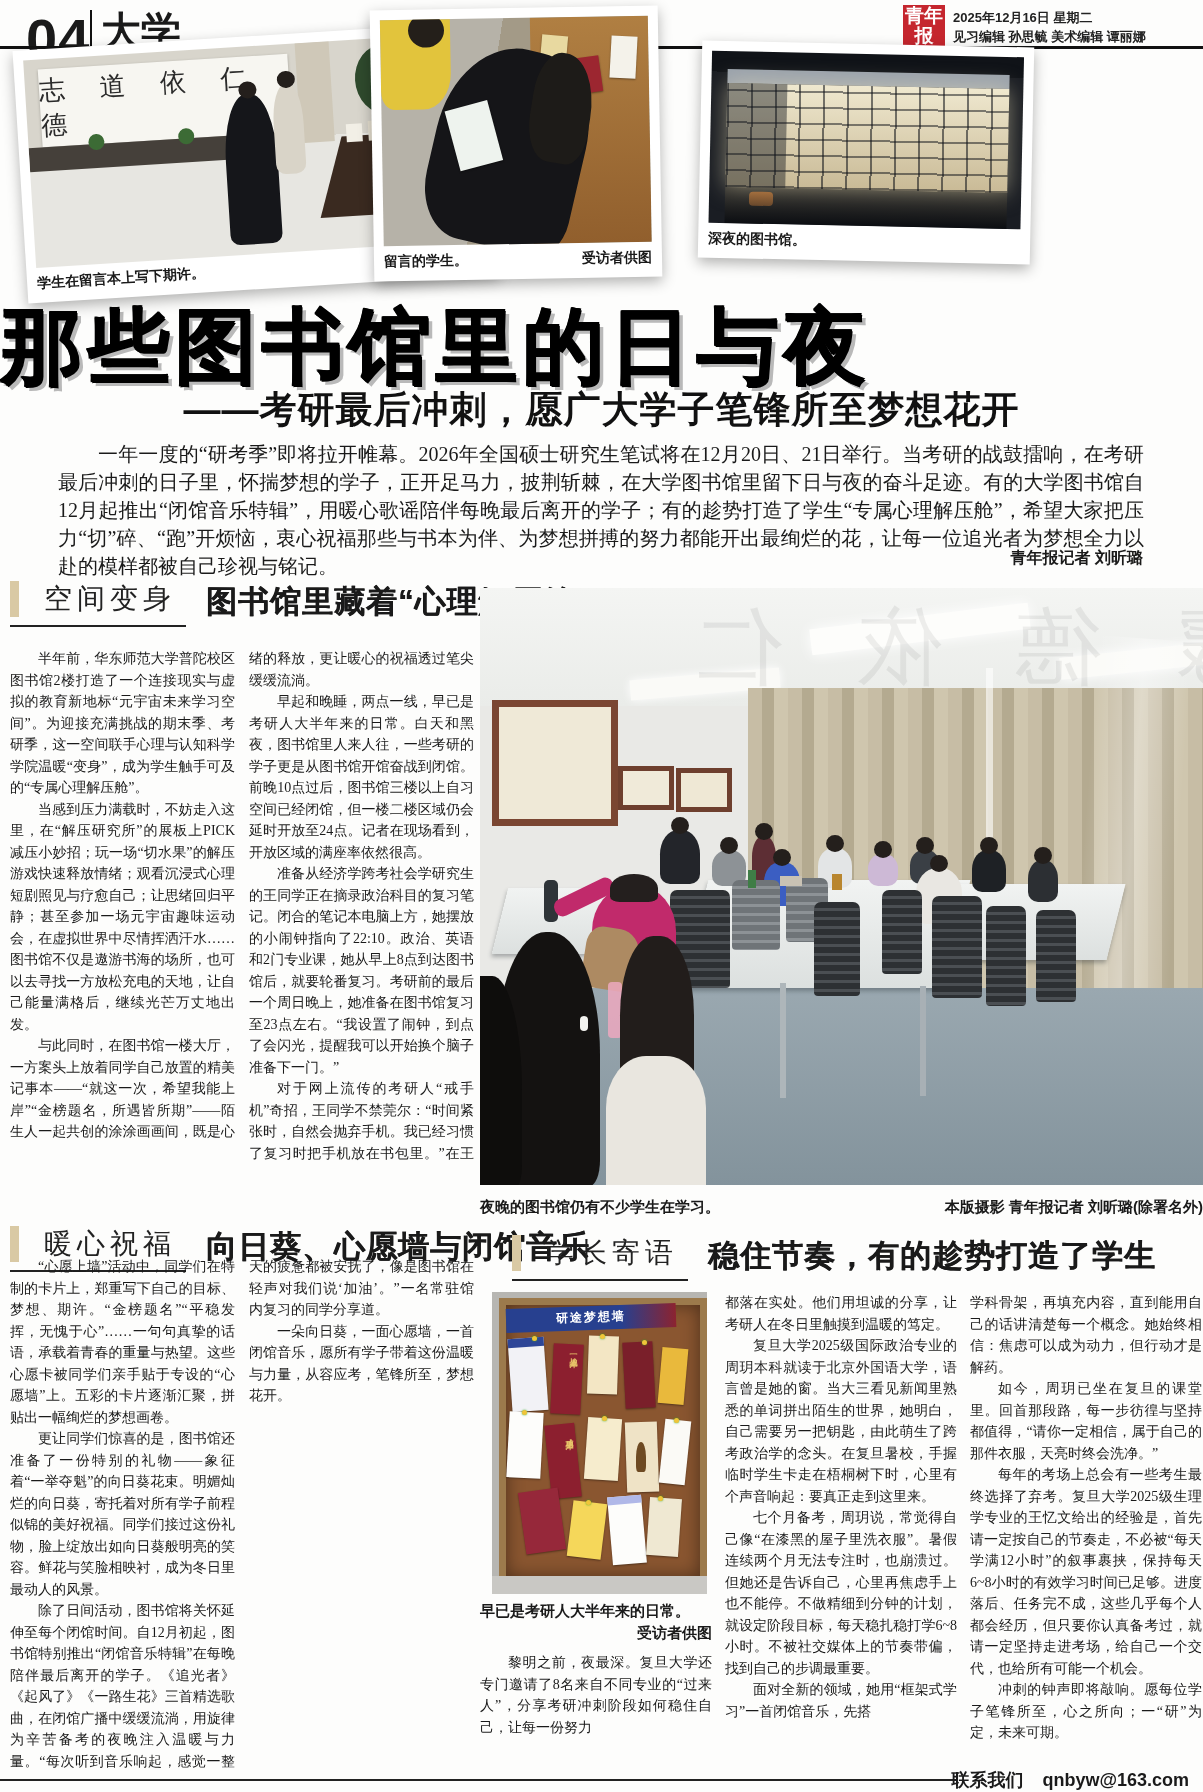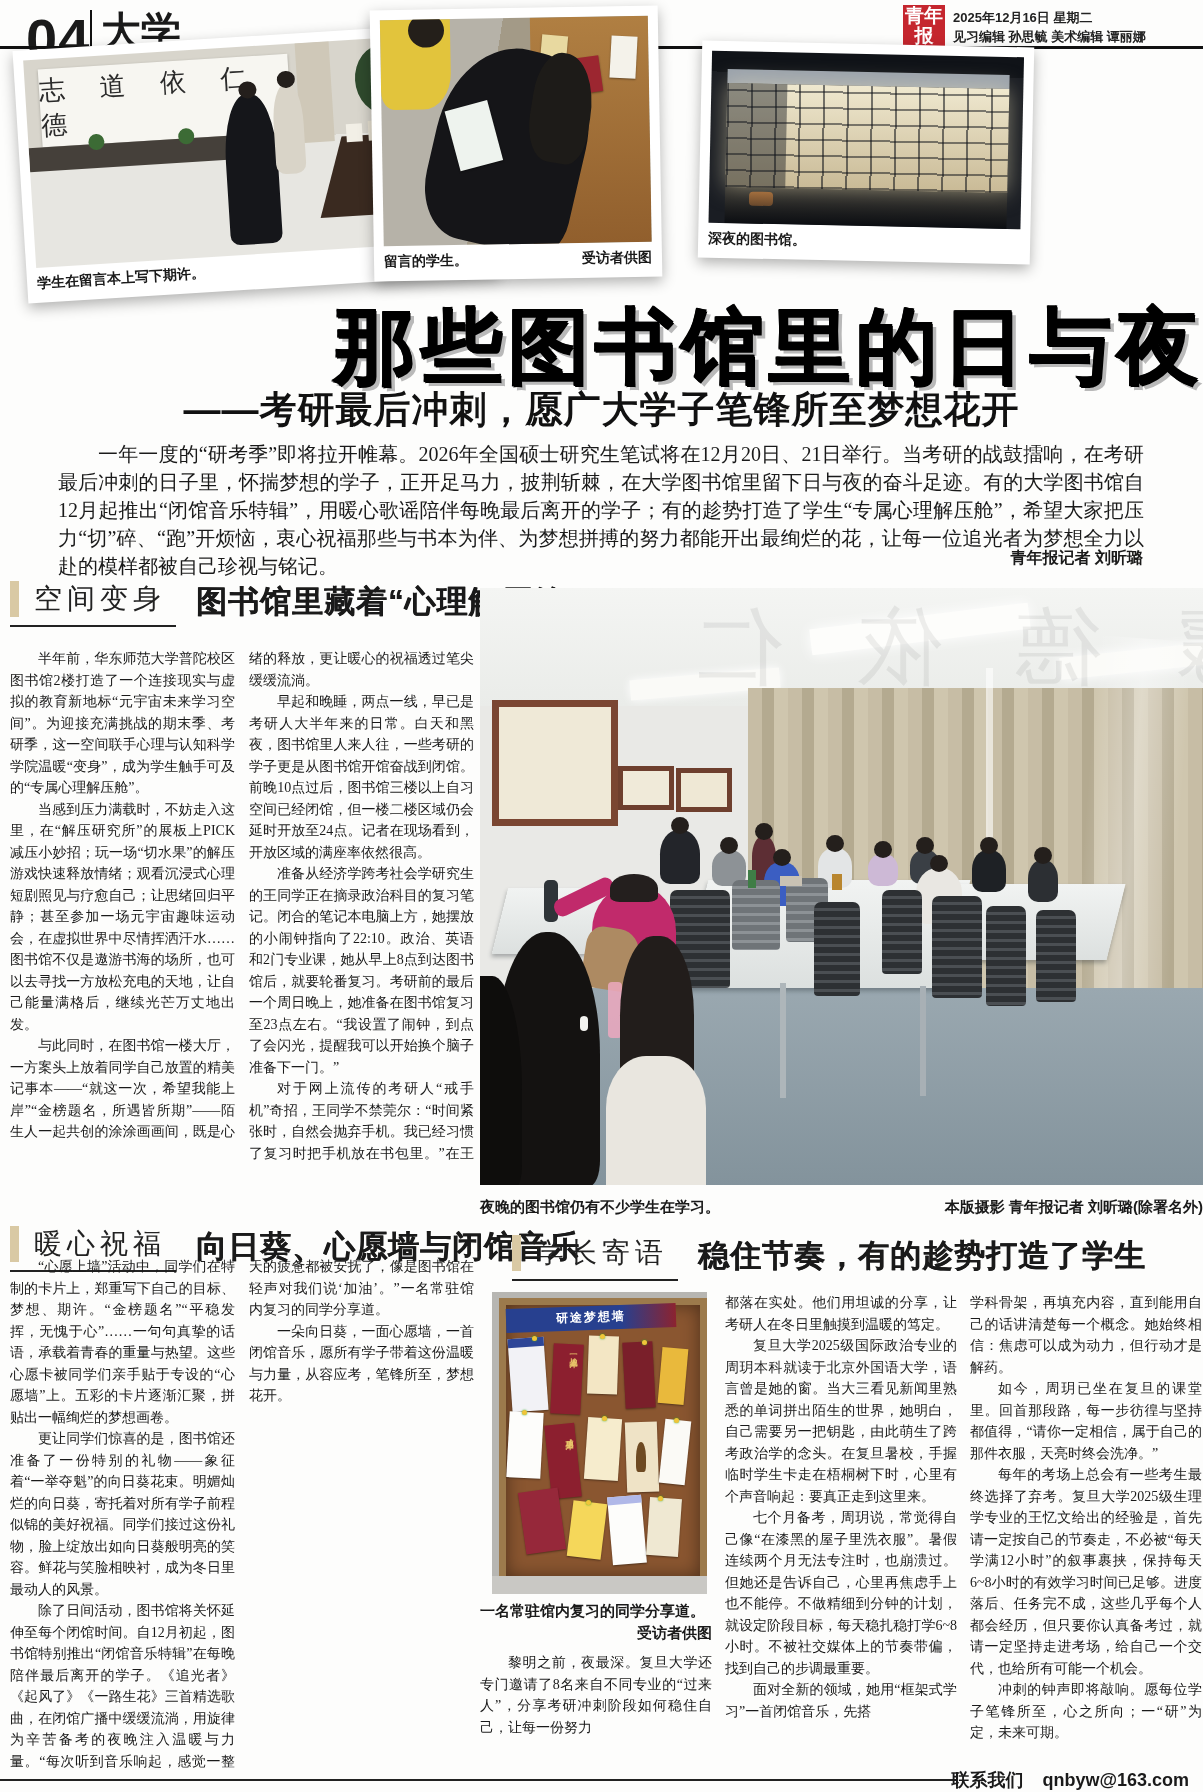--- a/index.html
+++ b/index.html
@@ -23,33 +23,33 @@
   .pcap{font-family:"Liberation Sans",sans-serif;font-size:14px;font-weight:700;margin-top:7px;display:flex;justify-content:space-between;}
 
   
   .fig{position:absolute;border-radius:45% 45% 10px 10px;}
   .fig::before{content:"";position:absolute;top:-13px;left:50%;transform:translateX(-50%);width:18px;height:17px;background:#241f1c;border-radius:50%;}
   .chair{position:absolute;border-radius:7px 7px 4px 4px;background:repeating-linear-gradient(180deg,#2d3033 0 6px,#4b4f53 6px 9px);}
   .tbl{position:absolute;background:linear-gradient(#f1f3f2,#dcе0df);background:linear-gradient(#f1f3f2,#dce0df);transform:skewX(-14deg);box-shadow:0 3px 4px rgba(40,50,55,.35);}
   .card{position:absolute;box-shadow:0 1px 2px rgba(0,0,0,.4);}
 
   
-  .headline{position:absolute;left:0;top:292px;width:1203px;text-align:right;font-family:Liberation Sans, sans-serif;
+  .headline{position:absolute;left:0;top:292px;width:1203px;text-align:left;font-family:Liberation Sans, sans-serif;
             font-size:82px;font-weight:900;letter-spacing:5px;color:#000;
             text-shadow:1px 0 0 #000,0 1px 0 #000,1.5px 1.5px 0 #000,5px 5px 0 #b9b9b9;}
   .subhead{position:absolute;left:0;top:385px;width:1203px;text-align:center;font-family:"Liberation Sans",sans-serif;
            font-size:37px;font-weight:700;letter-spacing:1px;color:#111;}
 
   .lead{position:absolute;left:58px;top:440px;width:1086px;font-size:20px;line-height:28px;text-align:justify;}
   .lead p{margin:0;text-indent:2em;}
   .lead-byline{position:absolute;right:60px;top:548px;font-family:"Liberation Sans",sans-serif;font-size:16px;font-weight:700;}
 
   
   .sec-head{position:absolute;display:flex;align-items:flex-end;gap:20px;}
-  .kicker-wrap{display:inline-flex;align-items:center;gap:15px;border-bottom:2px solid #222;padding:0 10px 7px 0;}
+  .kicker-wrap{display:inline-flex;align-items:center;gap:25px;border-bottom:2px solid #222;padding:0 10px 7px 0;}
   .kicker-bar{width:9px;height:36px;background:#d9c9a4;}
   .kicker{font-family:"Liberation Serif",serif;font-size:28px;letter-spacing:5px;color:#222;}
   .sec-title{font-family:"Liberation Sans",sans-serif;font-size:31px;font-weight:800;letter-spacing:1px;padding-bottom:4px;
              text-shadow:.6px 0 0 currentColor;}
 
   
   .twocol{position:absolute;width:464px;column-count:2;column-gap:14px;column-fill:auto;overflow:hidden;
           font-size:14px;line-height:21.5px;text-align:justify;}
   .twocol p,.col p{margin:0;text-indent:2em;}
   .s3cols{position:absolute;left:480px;top:1292px;width:723px;display:flex;gap:13px;}
@@ -284,21 +284,21 @@
           <div class="pin" style="left:108px;top:42px;"></div>
         <div class="pin" style="left:150px;top:48px;"></div>
           <div class="pin" style="left:30px;top:118px;"></div>
         <div class="pin" style="left:110px;top:124px;"></div>
           <div class="pin" style="left:182px;top:126px;"></div>
         <div class="pin" style="left:94px;top:208px;"></div>
           <div class="pin" style="left:166px;top:204px;"></div>
         <div class="abs" style="left:0;top:284px;width:215px;height:18px;background:#c9c8c4;"></div>
       </div>
       <div class="s3-photocap">
-        <span>一名常驻馆内复习的同学分享道。</span>
+        <span>早已是考研人大半年来的日常。</span>
         <span class="credit">受访者供图</span>
       </div>
       <div>
           <p>黎明之前，夜最深。复旦大学还专门邀请了8名来自不同专业的“过来人”，分享考研冲刺阶段如何稳住自己，让每一份努力</p>
         </div>
     </div>
     <div class="col cont">
         <p>都落在实处。他们用坦诚的分享，让考研人在冬日里触摸到温暖的笃定。</p>
         <p>复旦大学2025级国际政治专业的周玥本科就读于北京外国语大学，语言曾是她的窗。当大三看见新闻里熟悉的单词拼出陌生的世界，她明白，自己需要另一把钥匙，由此萌生了跨考政治学的念头。在复旦暑校，手握临时学生卡走在梧桐树下时，心里有个声音响起：要真正走到这里来。</p>
         <p>七个月备考，周玥说，常觉得自己像“在漆黑的屋子里洗衣服”。暑假连续两个月无法专注时，也崩溃过。但她还是告诉自己，心里再焦虑手上也不能停。不做精细到分钟的计划，就设定阶段目标，每天稳扎稳打学6~8小时。不被社交媒体上的节奏带偏，找到自己的步调最重要。</p>

